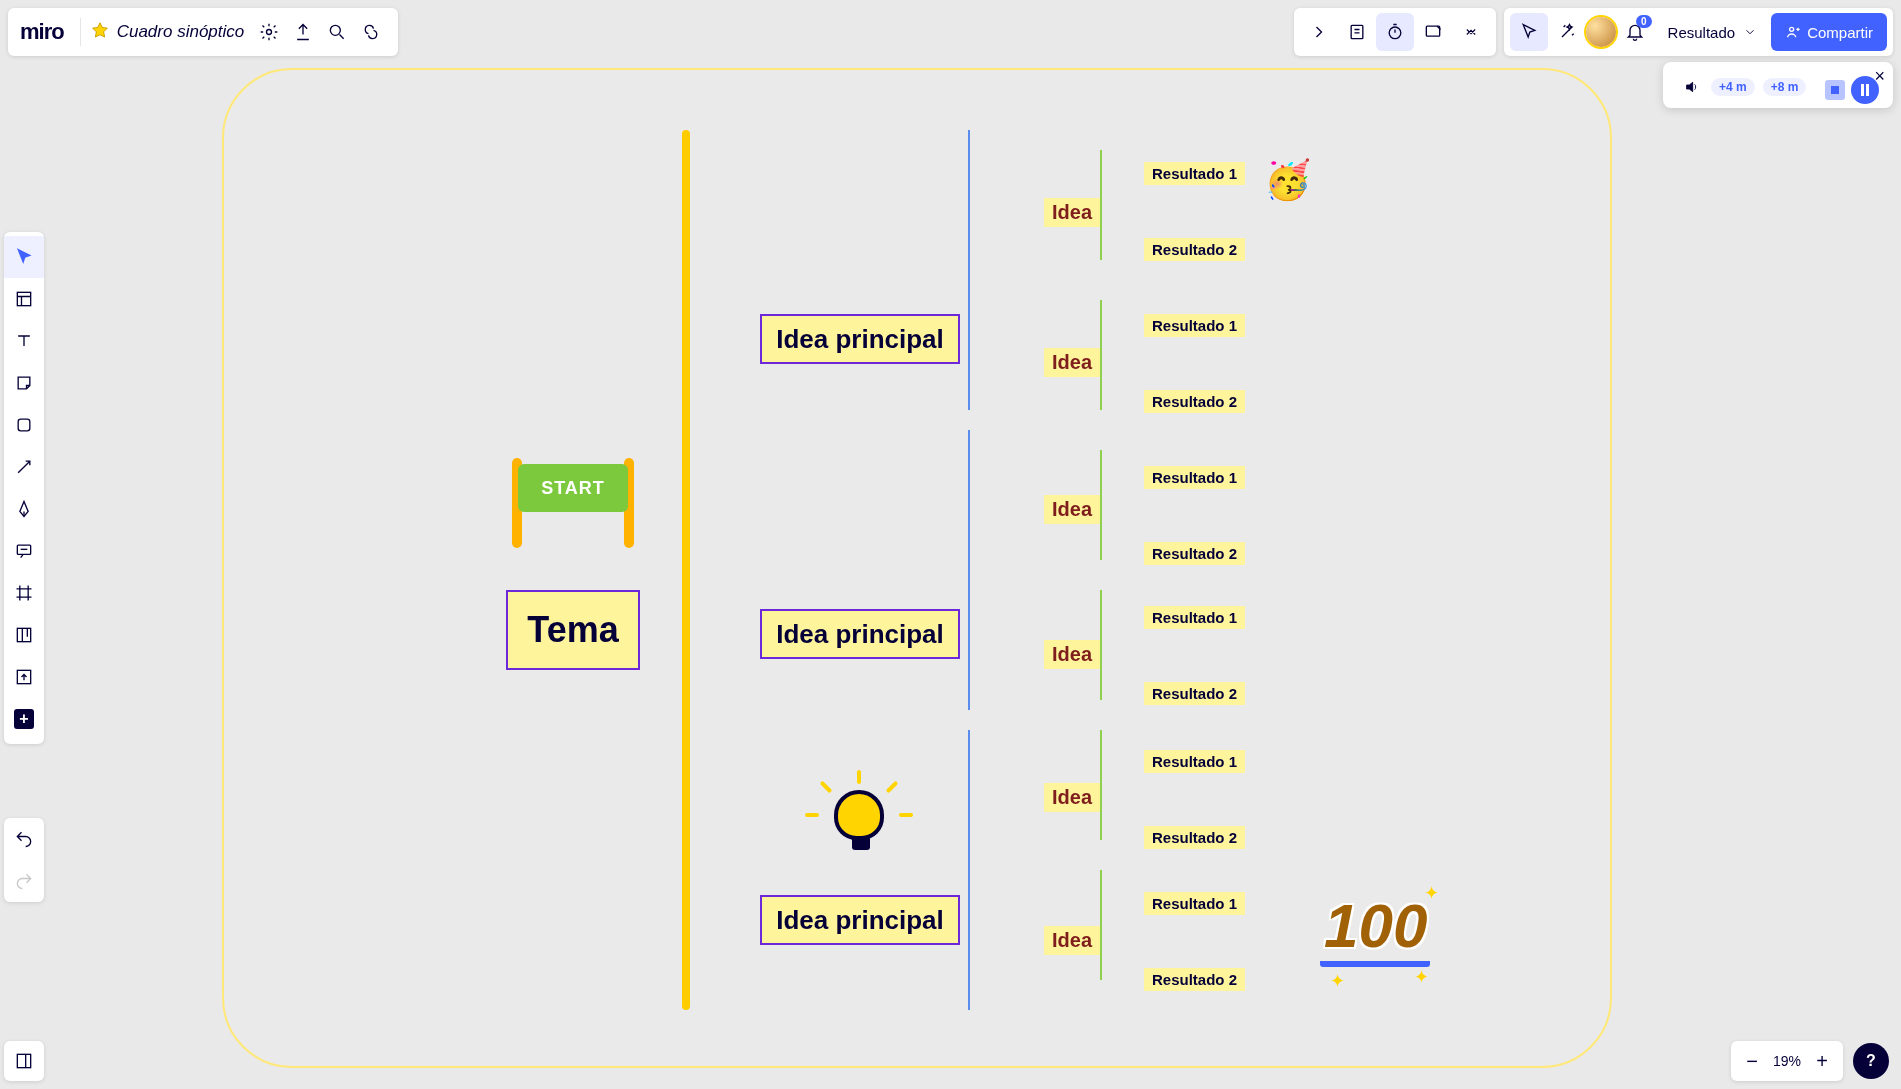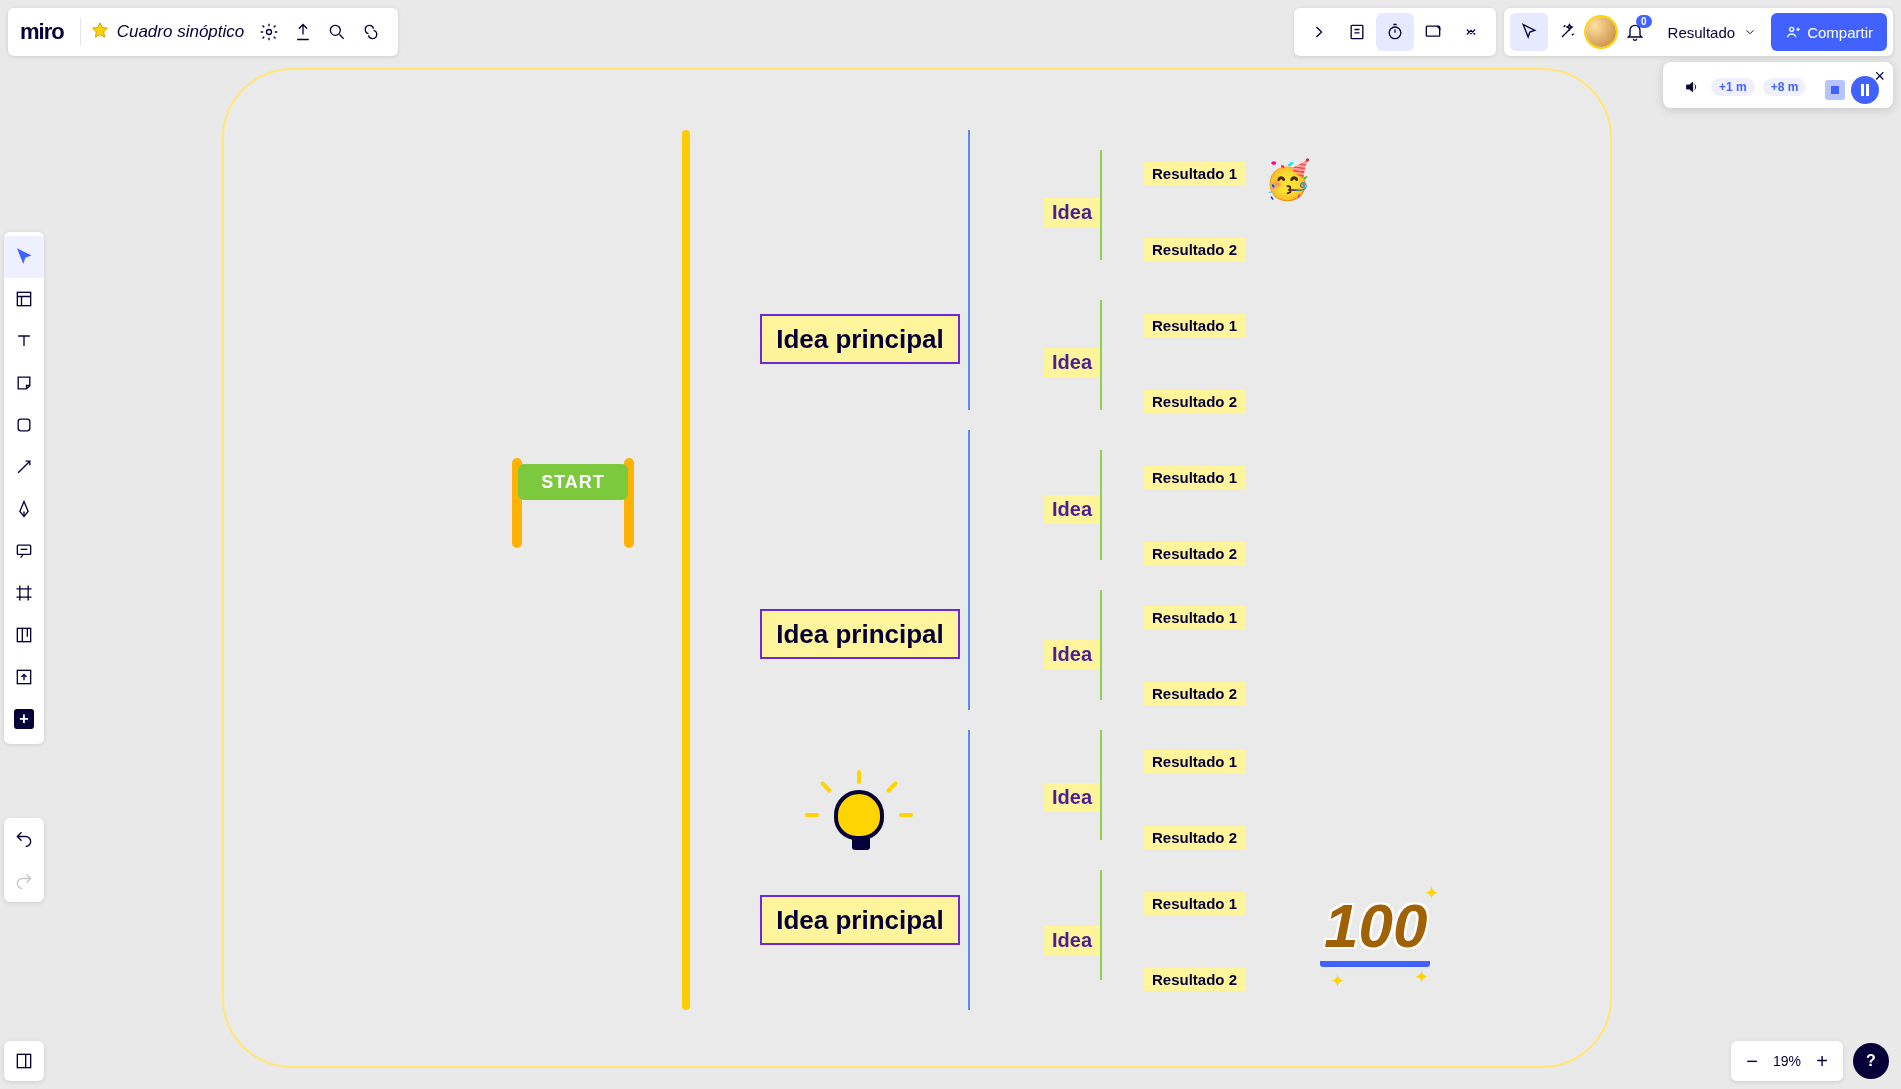--- a/index.html
+++ b/index.html
@@ -76,32 +76,32 @@
   .canvas {
     position:absolute; left:222px; top:68px; width:1390px; height:1000px;
     background:#eaeaea; border:2px solid #ffe877; border-radius:70px;
   }
   .box { position:absolute; background:#fef49c; border:2px solid #6d28d9; color:#050038; font-weight:700; display:flex; align-items:center; justify-content:center; }
   .tema { left:282px; top:520px; width:134px; height:80px; font-size:36px; }
   .idea-p { width:200px; height:50px; font-size:26px; }
   .ip1 { left:536px; top:244px; }
   .ip2 { left:536px; top:539px; }
   .ip3 { left:536px; top:825px; }
-  .idea { position:absolute; background:#fef49c; font-size:20px; font-weight:700; padding:3px 8px; color:#4c1d95;}
+  .idea { position:absolute; background:#fef49c; font-size:20px; font-weight:700; padding:3px 8px; color:#7f1d1d;}
   .res { position:absolute; background:#fef49c; font-size:15px; font-weight:700; padding:3px 8px; color:#050038;}
 
   .brace-y { position:absolute; width:8px; background:#ffcc00; border-radius:4px; }
   .brace-b { position:absolute; width:2px; background:#5b8def; }
   .brace-g { position:absolute; width:2px; background:#8fd14f; }
 
   .sticker { position:absolute; font-size:38px; }
   .start-banner { position:absolute; left:282px; top:380px; width:134px; height:100px; }
   .start-banner .post{position:absolute;width:10px;height:90px;background:#ffb300;border-radius:5px;top:8px;}
   .start-banner .p1{left:6px;} .start-banner .p2{right:6px;}
-  .start-banner .flag{position:absolute;left:12px;right:12px;top:14px;height:36px;background:#7cc93e;border-radius:6px;display:flex;align-items:center;justify-content:center;color:#fff;font-weight:800;font-size:18px;letter-spacing:1px;text-align:center;}
+  .start-banner .flag{position:absolute;left:12px;right:12px;top:14px;height:48px;background:#7cc93e;border-radius:6px;display:flex;align-items:center;justify-content:center;color:#fff;font-weight:800;font-size:18px;letter-spacing:1px;text-align:center;}
   .bulb { position:absolute; left:590px; top:700px; width:90px; height:90px; display:flex; align-items:center; justify-content:center;}
   .bulb .core{width:50px;height:50px;background:#ffd400;border-radius:50% 50% 45% 45%;border:4px solid #050038;position:relative;}
   .bulb .core::after{content:"";position:absolute;bottom:-14px;left:14px;width:18px;height:14px;background:#050038;border-radius:3px;}
   .bulb .ray{position:absolute;width:4px;height:14px;background:#ffd400;border-radius:2px;}
   .hundred { position:absolute; left:1100px; top:820px; font-size:62px; font-weight:900; color:#a16207; font-style:italic; text-shadow: 2px 2px 0 #fff, -2px -2px 0 #fff, 2px -2px 0 #fff, -2px 2px 0 #fff;}
   .hundred::after{content:"";position:absolute;left:-4px;bottom:-6px;width:110px;height:8px;border-bottom:6px solid #4262ff;border-radius:3px;}
   .sparkle{position:absolute;color:#ffd400;font-size:18px;}
 </style>
 </head>
 <body>
@@ -211,21 +211,21 @@
     <div class="timer-stop"></div>
     <div class="timer-pause"></div>
   </div>
   <div class="timer-row2">
     <div class="snd">
         <svg viewBox="0 0 24 24" width="16" height="16" stroke="#050038" fill="#050038" stroke-width="1.4">
           <path d="M4 9v6h4l5 4V5L8 9z"></path>
           <path d="M16 8c2 2 2 6 0 8" fill="none"></path>
         </svg>
       </div>
-    <div class="timer-pill">+1 m</div>
+    <div class="timer-pill">+4 m</div>
     <div class="timer-pill">+8 m</div>
   </div>
 </div>
 
 <div class="left-tools">
   <div class="lt sel">
       <svg viewBox="0 0 24 24">
         <path d="M5 3l14 7-6 2-2 6z"></path>
       </svg>
     </div>
@@ -324,20 +324,21 @@
   <div class="brace-b" style="left:744px;top:360px;height:280px;"></div>
   <div class="brace-b" style="left:744px;top:660px;height:280px;"></div>
 
   <div class="brace-g" style="left:876px;top:80px;height:110px;"></div>
   <div class="brace-g" style="left:876px;top:230px;height:110px;"></div>
   <div class="brace-g" style="left:876px;top:380px;height:110px;"></div>
   <div class="brace-g" style="left:876px;top:520px;height:110px;"></div>
   <div class="brace-g" style="left:876px;top:660px;height:110px;"></div>
   <div class="brace-g" style="left:876px;top:800px;height:110px;"></div>
 
+  <div class="box tema">Tema</div>
 
   <div class="box idea-p ip1">Idea principal</div>
   <div class="box idea-p ip2">Idea principal</div>
   <div class="box idea-p ip3">Idea principal</div>
 
   <div class="idea" style="left:820px;top:128px;">Idea</div>
   <div class="idea" style="left:820px;top:278px;">Idea</div>
   <div class="idea" style="left:820px;top:425px;">Idea</div>
   <div class="idea" style="left:820px;top:570px;">Idea</div>
   <div class="idea" style="left:820px;top:713px;">Idea</div>

